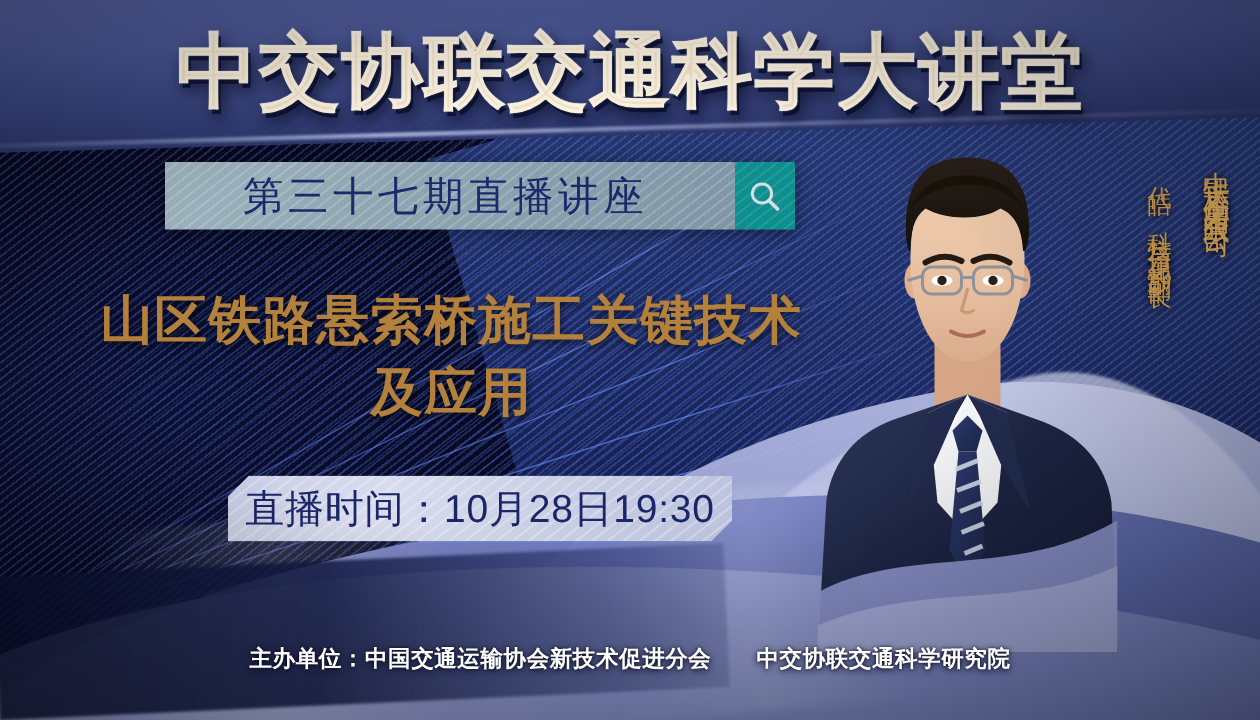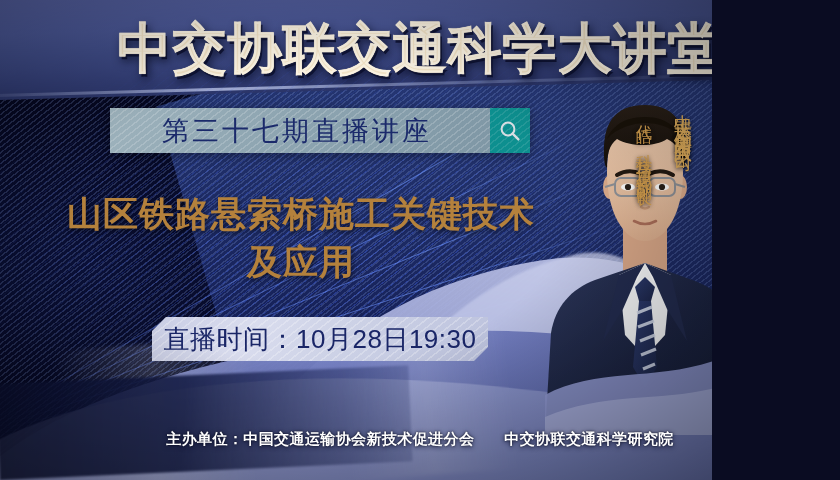--- a/index.html
+++ b/index.html
@@ -1,21 +1,21 @@
 <!DOCTYPE html>
 <html lang="zh"><head>
 <meta charset="utf-8">
 <title>Webinar Poster</title>
 <style>
   html,body{margin:0;padding:0;background:#0a0c22;}
   *{box-sizing:border-box;}
 
   .poster{
     position:relative;
-    width:712px;height:480px;
+    width:840px;height:480px;
     overflow:hidden;
     font-family:"Liberation Sans","DejaVu Sans",sans-serif;
     background:#404040;
   }
 
   
   .bg-base{
     position:absolute;inset:0;
     background:
       radial-gradient(ellipse 70% 60% at 12% 55%, #0a1038 0%, #05071f 60%, #04061a 100%),

